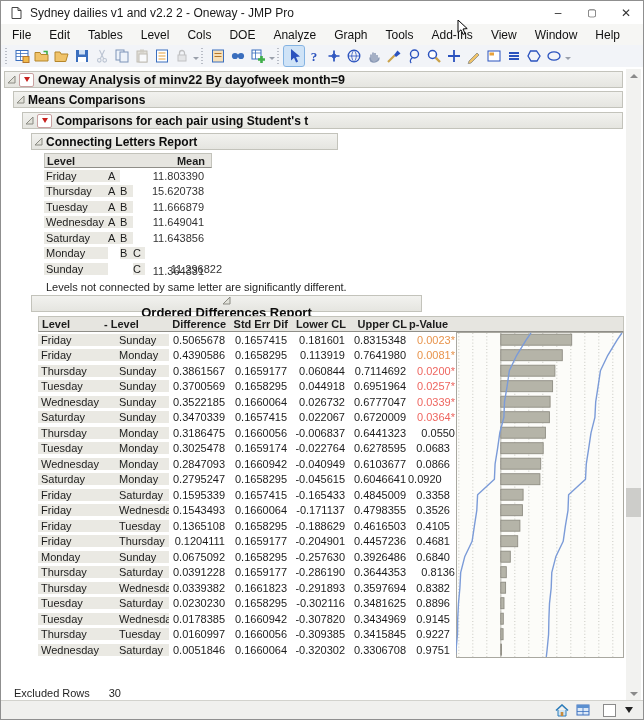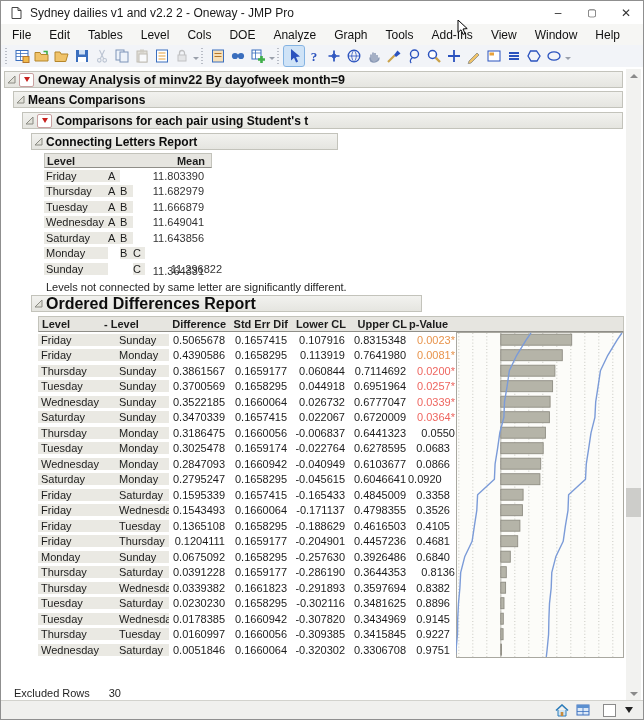--- a/index.html
+++ b/index.html
@@ -322,21 +322,21 @@
             <span class="cell gray" style="width: 12px;">A</span>
             <span class="cell gray" style="width: 13px;"></span>
             <span class="cell gray" style="width: 12px;"></span>
             <span class="cell num" style="width: 61px; color: rgb(51, 51, 51);">11.803390</span>
           </div>
           <div class="tbl-row">
             <span class="cell gray" style="width: 64px; padding-left: 2px;">Thursday</span>
             <span class="cell gray" style="width: 12px;">A</span>
             <span class="cell gray" style="width: 13px;">B</span>
             <span class="cell gray" style="width: 12px;"></span>
-            <span class="cell num" style="width: 61px; color: rgb(51, 51, 51);">11.682979</span>
+            <span class="cell num" style="width: 61px; color: rgb(51, 51, 51);">15.620738</span>
           </div>
           <div class="tbl-row">
             <span class="cell gray" style="width: 64px; padding-left: 2px;">Tuesday</span>
             <span class="cell gray" style="width: 12px;">A</span>
             <span class="cell gray" style="width: 13px;">B</span>
             <span class="cell gray" style="width: 12px;"></span>
             <span class="cell num" style="width: 61px; color: rgb(51, 51, 51);">11.666879</span>
           </div>
           <div class="tbl-row">
             <span class="cell gray" style="width: 64px; padding-left: 2px;">Wednesday</span>
@@ -364,21 +364,21 @@
             <span class="cell gray" style="width: 12px;"></span>
             <span class="cell gray" style="width: 13px;"></span>
             <span class="cell gray" style="width: 12px;">C</span>
             <span class="cell num" style="width: 61px; color: rgb(51, 51, 51); margin-left: 18px;">11.296822</span>
           </div>
         </div>
     </div>
 
     <div class="note-text" style="left:45px;top:214px;">Levels not connected by same letter are significantly different.</div>
 
-    <div class="band" style="top:228px;left:30px;width:391px;font-size:16px;">
+    <div class="band" style="top:228px;left:30px;width:391px;font-size:13px;flex-direction:column;">
       <span class="disc-tri">
         <svg width="9" height="9" viewBox="0 0 9 9">
             <path d="M1 8L8 1V8Z" fill="#e2e2da" stroke="#8a8a82"></path>
           </svg>
         </span>
       <span class="lbl">Ordered Differences Report</span>
     </div>
 
     <div class="tbl-row hdr" id="od-header" style="position:absolute;left:37px;top:249px;width:586px;height:16px;">
         <span class="cell" style="width: 65px; padding-left: 3px;">Level</span>
@@ -389,21 +389,21 @@
         <span class="cell num" style="width: 61px;">Upper CL</span>
         <span class="cell" style="width: 49px;">p-Value</span>
         <span class="cell"></span>
       </div>
     <div id="od-rows" style="position:absolute;left:37px;top:265px;">
         <div class="tbl-row">
           <span class="cell gray" style="width: 65px; padding-left: 3px;">Friday</span>
           <span class="cell gray" style="width: 66px; padding-left: 16px;">Sunday</span>
           <span class="cell num" style="width: 58px;">0.5065678</span>
           <span class="cell num" style="width: 62px;">0.1657415</span>
-          <span class="cell num" style="width: 58px;">0.107916</span>
+          <span class="cell num" style="width: 58px;">0.181601</span>
           <span class="cell num" style="width: 61px;">0.8315348</span>
           <span class="cell num" style="width: 49px; color: rgb(232, 148, 76);">0.0023*</span>
         </div>
         <div class="tbl-row">
           <span class="cell gray" style="width: 65px; padding-left: 3px;">Friday</span>
           <span class="cell gray" style="width: 66px; padding-left: 16px;">Monday</span>
           <span class="cell num" style="width: 58px;">0.4390586</span>
           <span class="cell num" style="width: 62px;">0.1658295</span>
           <span class="cell num" style="width: 58px;">0.113919</span>
           <span class="cell num" style="width: 61px;">0.7641980</span>

